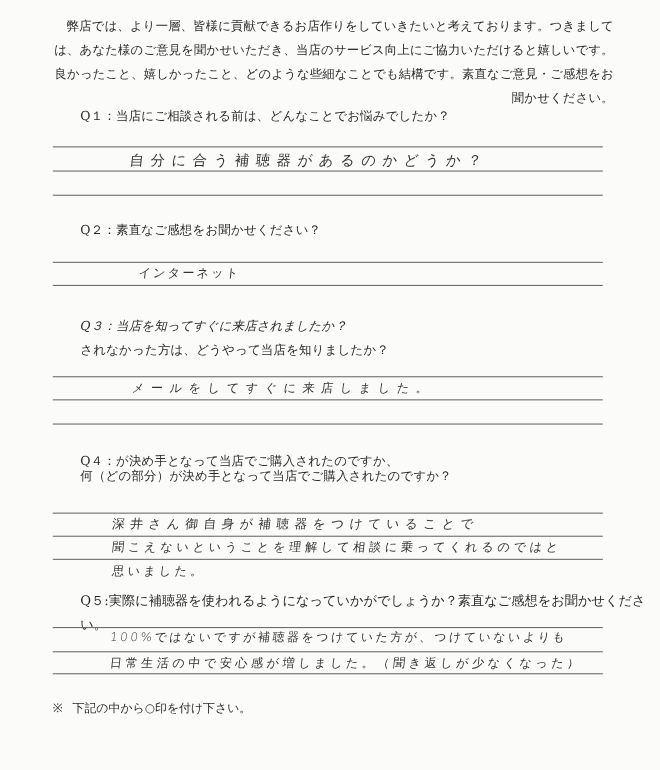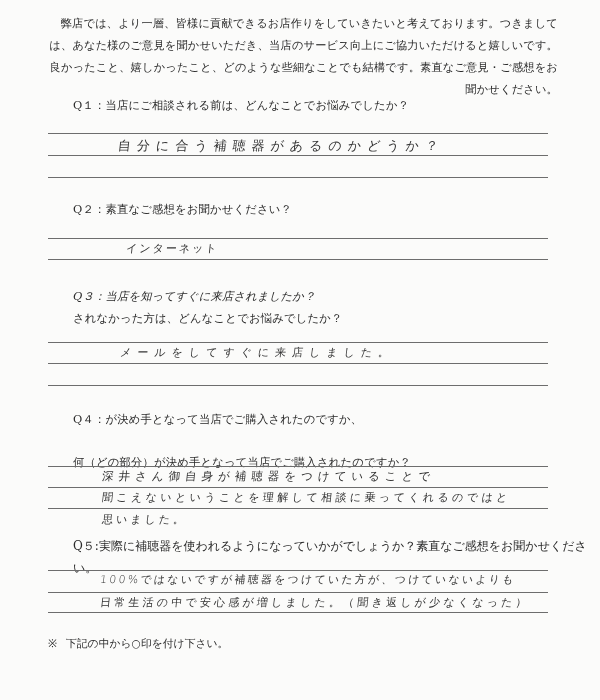--- a/index.html
+++ b/index.html
@@ -41,28 +41,28 @@
 <div class="hw" style="left:118px; top:137px; font-size:13px; letter-spacing:6px;">自分に合う補聴器があるのかどうか？</div>
 <div class="rule" style="top:155px;"></div>
 <div class="rule" style="top:177px;"></div>
 
 <div class="q" style="top:199px;">Q２：素直なご感想をお聞かせください？</div>
 <div class="rule" style="top:238px;"></div>
 <div class="hw" style="left:126px; top:241px; font-size:11px; letter-spacing:2px;">インターネット</div>
 <div class="rule" style="top:259px;"></div>
 
 <div class="q" style="top:286px;font-style:italic;">Q３：当店を知ってすぐに来店されましたか？</div>
-<div class="q" style="top:308px;">されなかった方は、どんなことでお悩みでしたか？</div>
+<div class="q" style="top:308px;">されなかった方は、どうやって当店を知りましたか？</div>
 <div class="rule" style="top:342px;"></div>
 <div class="hw" style="left:120px; top:345px; font-size:11px; letter-spacing:6px;">メールをしてすぐに来店しました。</div>
 <div class="rule" style="top:363px;"></div>
 <div class="rule" style="top:385px;"></div>
 
 <div class="q" style="top:409px;">Q４：が決め手となって当店でご購入されたのですか、</div>
-<div class="q" style="top:452px;">何（どの部分）が決め手となって当店でご購入されたのですか？</div>
+<div class="q" style="top:422px;">何（どの部分）が決め手となって当店でご購入されたのですか？</div>
 <div class="rule" style="top:466px;"></div>
 <div class="hw" style="left:102px; top:469px; font-size:11.5px; letter-spacing:5px;">深井さん御自身が補聴器をつけていることで</div>
 <div class="rule" style="top:487px;"></div>
 <div class="hw" style="left:102px; top:490px; font-size:11px; letter-spacing:3.4px;">聞こえないということを理解して相談に乗ってくれるのではと</div>
 <div class="rule" style="top:508px;"></div>
 <div class="hw" style="left:102px; top:512px; font-size:11px; letter-spacing:3px;">思いました。</div>
 
 <div class="q" style="top:535px; font-size:12px; letter-spacing:0;">Q５:実際に補聴器を使われるようになっていかがでしょうか？素直なご感想をお聞かせください。</div>
 <div class="rule" style="top:570px;"></div>
 <div class="hw" style="left:100px; top:573px; font-size:10.8px; letter-spacing:2.4px;">100%ではないですが補聴器をつけていた方が、つけていないよりも</div>

